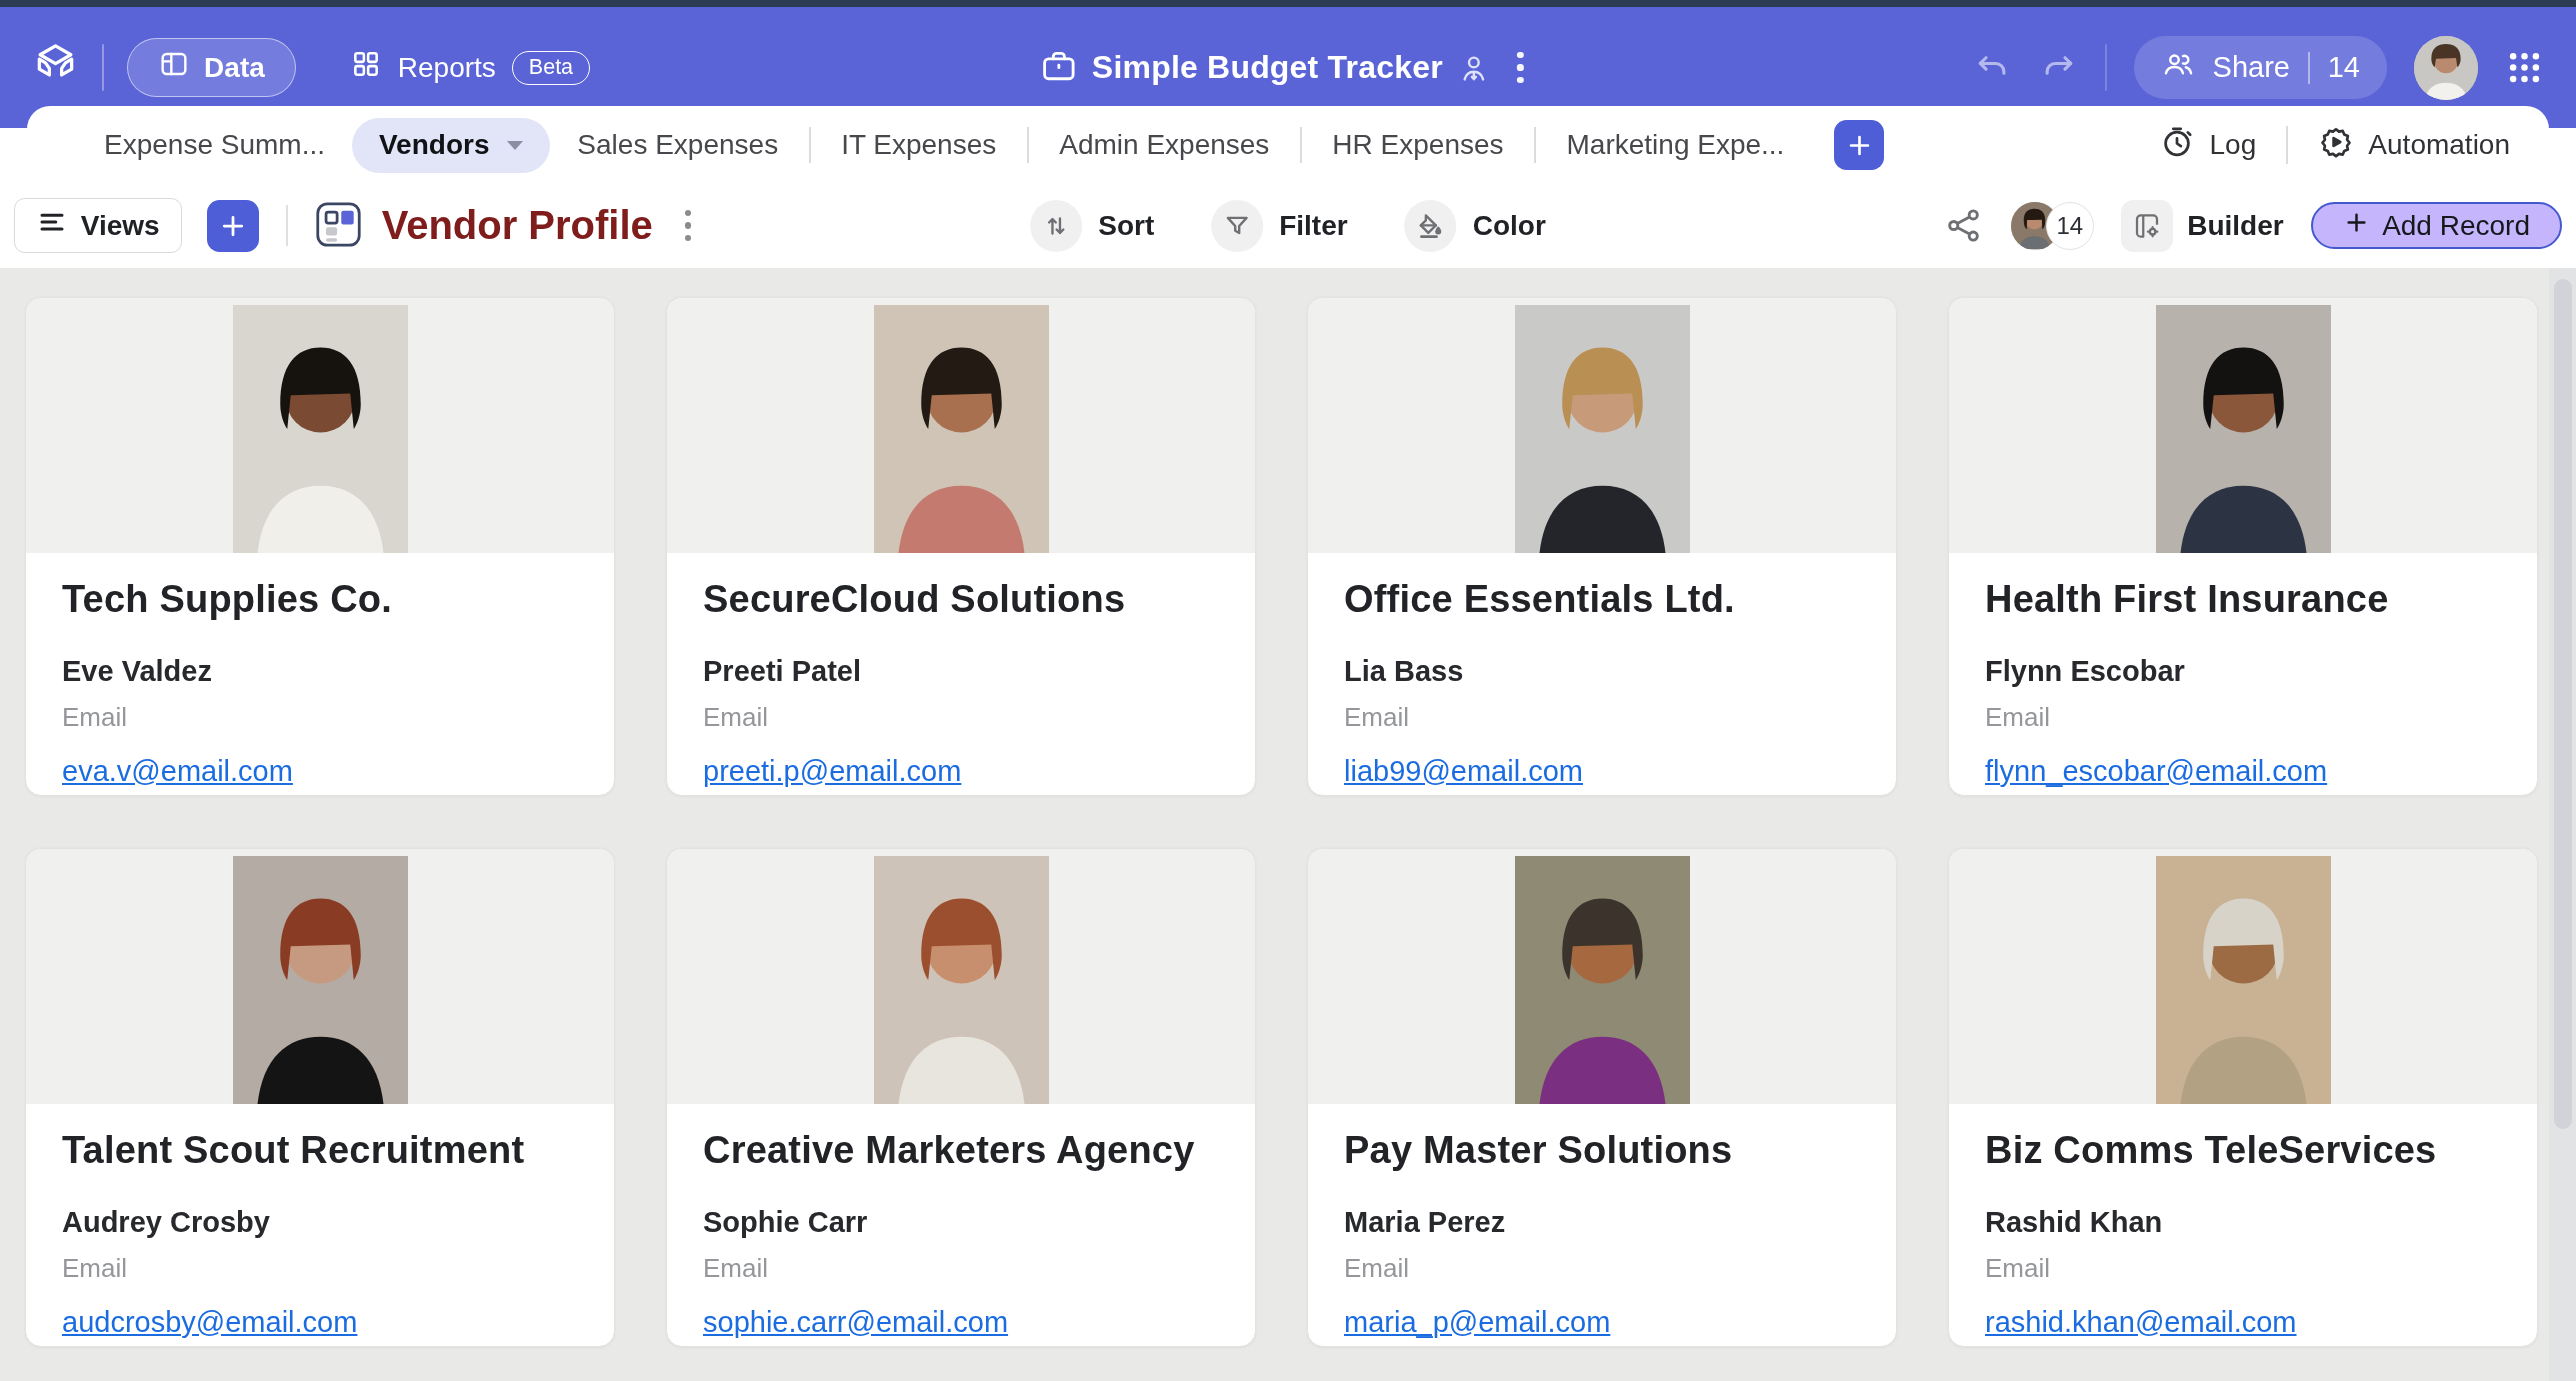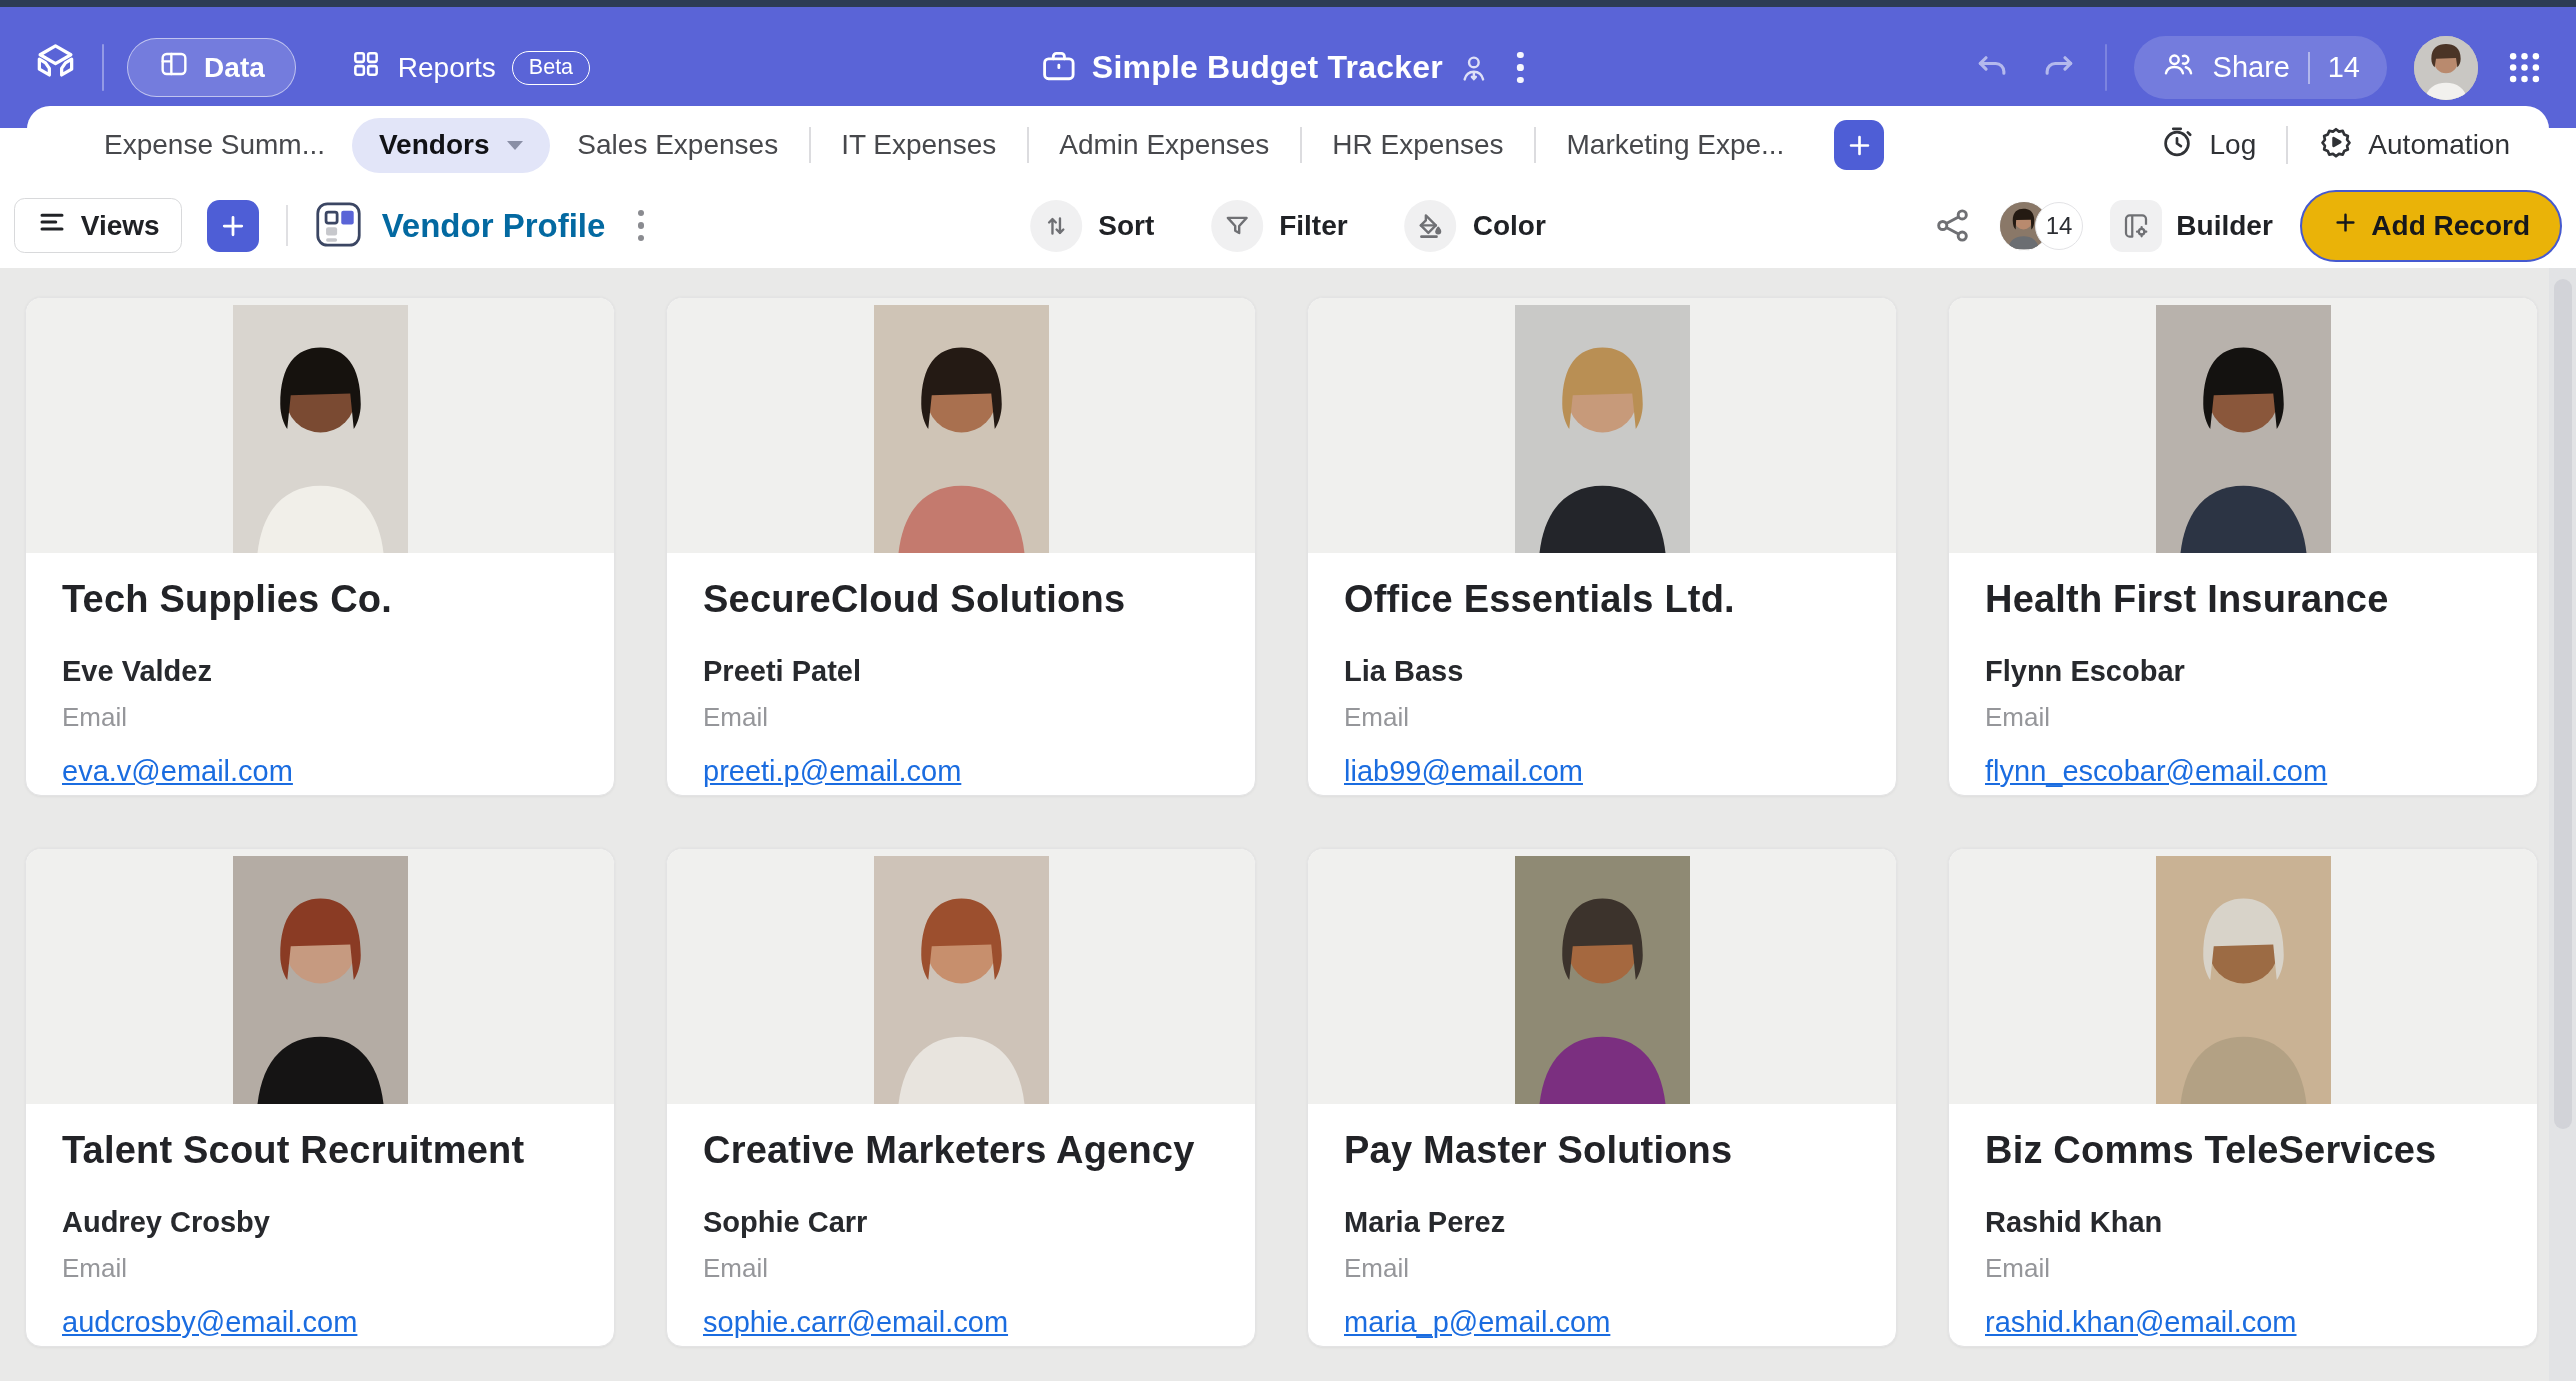--- a/index.html
+++ b/index.html
@@ -38,32 +38,32 @@
   .sheet-right { margin-left:auto; display:flex; align-items:center; gap:30px; color:#303236; font-size:28px; }
   .sheet-right .item { display:flex; align-items:center; gap:14.3px; }
   .sheet-right .sep { width:1.8px; height:38px; background:#dcdcdf; }
 
   
   .toolbar { position:absolute; left:0; top:183px; width:2576px; height:85px; background:#fff; display:flex; align-items:center; padding:0 14px; }
   .views-btn { display:flex; align-items:center; gap:14.3px; border:1.8px solid #d8d9db; border-radius:10.7px; height:55px; padding:0 21.5px; font-size:28px; font-weight:700; color:#202226; background:#fff; }
   .tb-add-btn { width:52px; height:52px; border-radius:12.5px; background:#4e5ed6; color:#fff; display:flex; align-items:center; justify-content:center; margin-left:25px; }
   .tb-div { width:1.8px; height:41px; background:#e0e0e3; margin:0 27px; }
   .view-title-wrap { display:flex; align-items:center; gap:19.7px; }
-  .view-title { font-size:33px; font-weight:700; color:#0369a1; }
+  .view-title { font-size:40px; font-weight:700; color:#7f1d1d; }
   .kebab { display:flex; flex-direction:column; gap:6.3px; padding:7.2px 12.5px; }
   .kebab i { width:6.3px; height:6.3px; border-radius:50%; background:#8a8b90; }
   .kebab.light i { background:rgba(255,255,255,.95); }
   .tb-center { position:absolute; left:50%; transform:translateX(-50%); display:flex; align-items:center; gap:57px; }
   .tb-tool { display:flex; align-items:center; gap:16px; font-size:28px; font-weight:700; color:#202226; }
   .tool-circle { width:52px; height:52px; border-radius:50%; background:#f0f0f1; display:flex; align-items:center; justify-content:center; color:#6f7074; }
   .tb-right { margin-left:auto; display:flex; align-items:center; gap:27px; }
   .collab-group { display:flex; align-items:center; }
   .count-bubble { width:48px; height:48px; border-radius:50%; background:#fff; border:1.8px solid #e3e3e6; display:flex; align-items:center; justify-content:center; font-size:24px; color:#2c2e33; margin-left:-14.3px; position:relative; }
   .builder-wrap { display:flex; align-items:center; gap:14.3px; font-size:28px; font-weight:700; color:#202226; }
-  .add-record-btn { display:flex; align-items:center; gap:12.5px; height:72px; padding:0 30px; border-radius:894px; background:#eab308; border:2.7px solid #4559cf; font-size:28px; font-weight:700; color:#16181c; }
+  .add-record-btn { display:flex; align-items:center; gap:12.5px; height:47px; padding:0 30px; border-radius:894px; background:#c4b5fd; border:2.7px solid #4559cf; font-size:28px; font-weight:400; color:#16181c; }
 
   
   .content { position:absolute; left:0; top:268px; width:2576px; height:1113px; background:#e9e9e8; }
   .cards-grid { position:absolute; left:25px; top:29px; display:grid; grid-template-columns:repeat(4,590px); grid-auto-rows:499px; gap:52px 51px; }
   .card { background:#fff; border:0.9px solid #e3e3e4; border-radius:16px; overflow:hidden; box-shadow:0 0.9px 2.7px rgba(0,0,0,.05); display:flex; flex-direction:column; }
   .card-photo-area { height:255px; background:#f0f0ee; display:flex; justify-content:center; align-items:flex-end; }
   .photo { width:175px; height:248px; display:block; }
   .card-body { padding:25px 36px 0 36px; }
   .company { font-size:38px; font-weight:700; color:#222327; letter-spacing:0.2px; }
   .contact { font-size:29px; font-weight:700; color:#27292d; margin-top:34px; }

